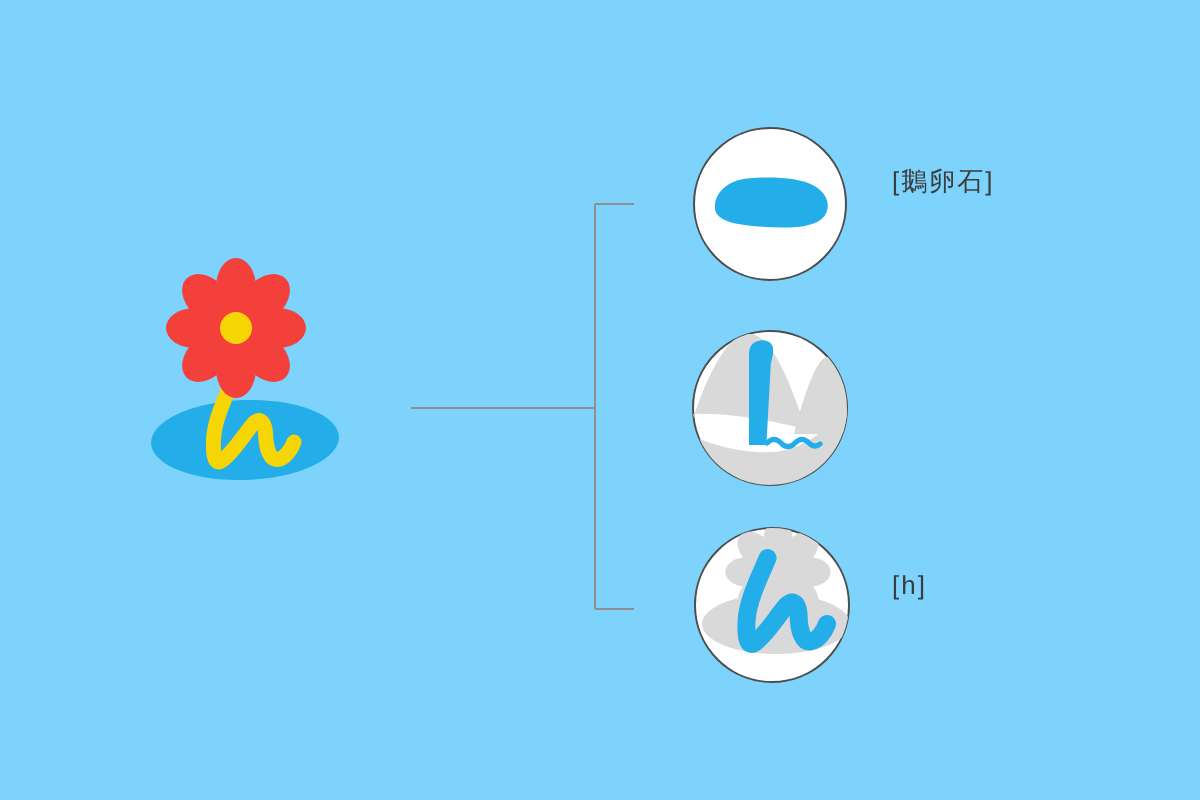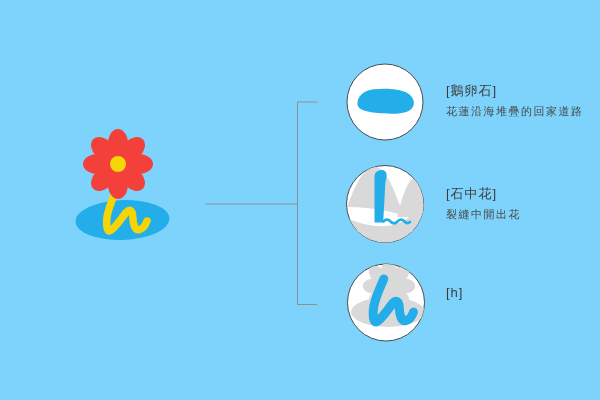--- a/index.html
+++ b/index.html
@@ -121,25 +121,20 @@
                  C 382.6 318 387.6 309.5 392.6 303.5
                  C 395.6 299.8 399.1 300.5 399.3 308
                  C 399.5 315.5 401.5 321.3 405.5 320.7
                  C 409 320.1 412 316 413.5 312" stroke="#23aeea"></path>
       </g>
     </g>
   </svg>
 
   <div class="item item-pebble">
     <div class="item-title" style="color: rgb(60, 60, 60);">[鵝卵石]</div>
-    <div class="item-desc" style="color: rgb(71, 71, 71);">花蓮沿海堆疊的回家道路</div>
   </div>
 
-  <div class="item item-stoneflower">
-    <div class="item-title" style="color: rgb(60, 60, 60);">[石中花]</div>
-    <div class="item-desc" style="color: rgb(71, 71, 71);">裂縫中開出花</div>
-  </div>
 
   <div class="item item-hinitial">
     <div class="item-title" style="color: rgb(60, 60, 60);">[h]</div>
   </div>
 
 </div>
 
 </body></html>

